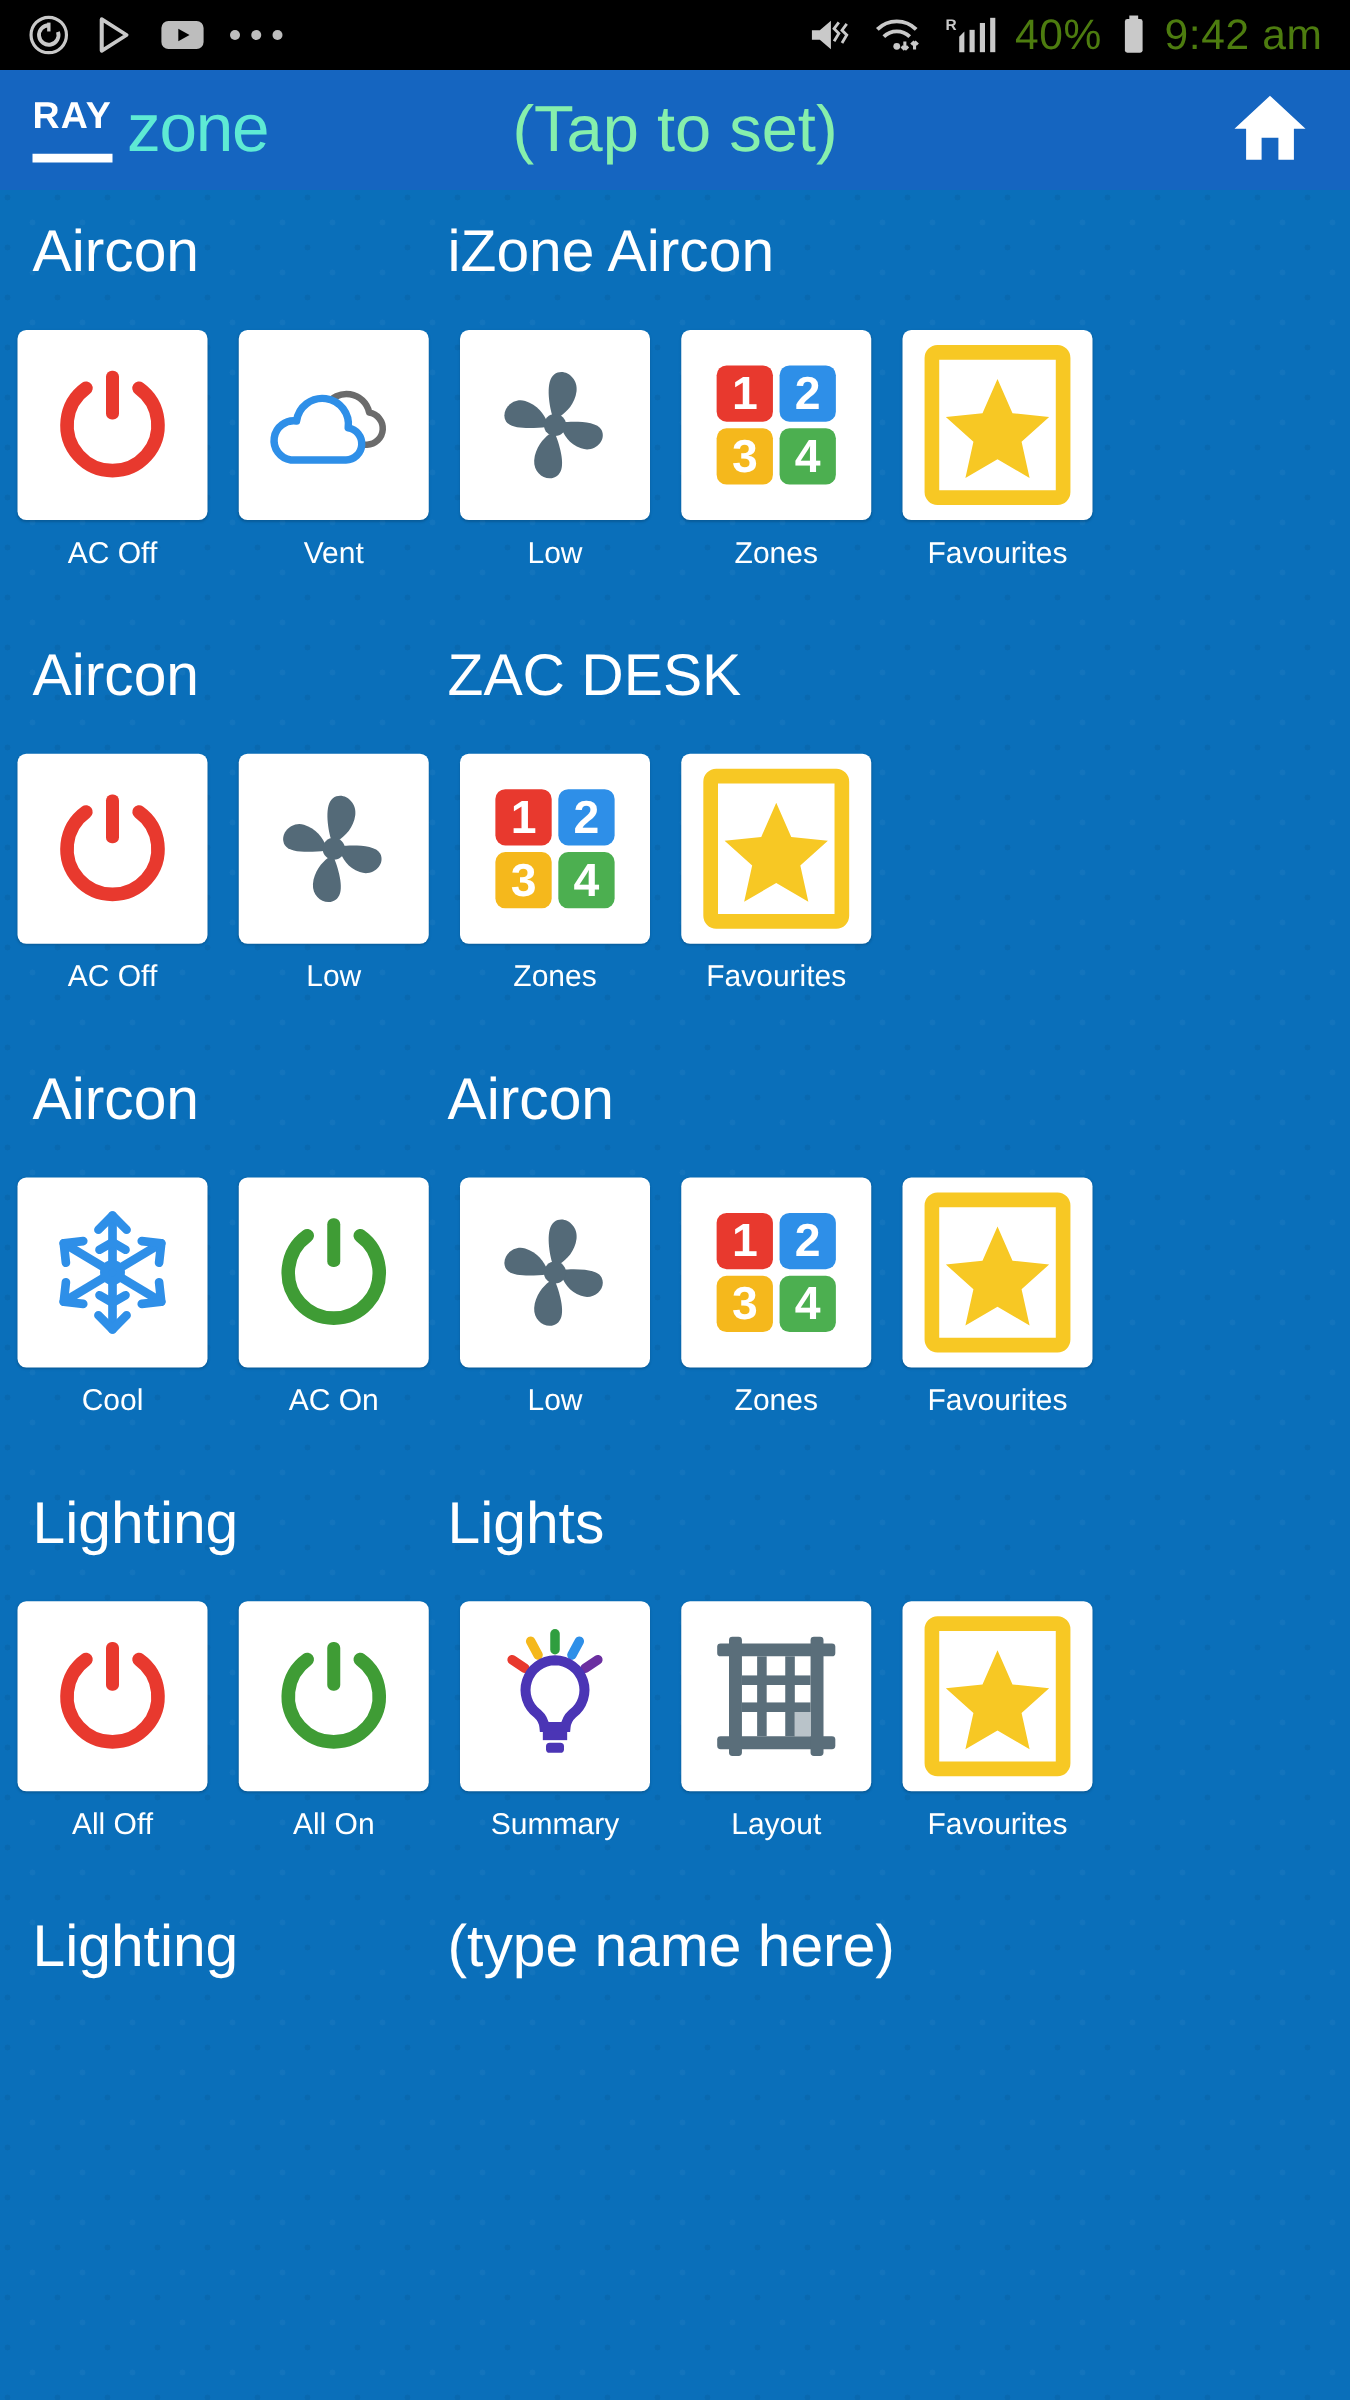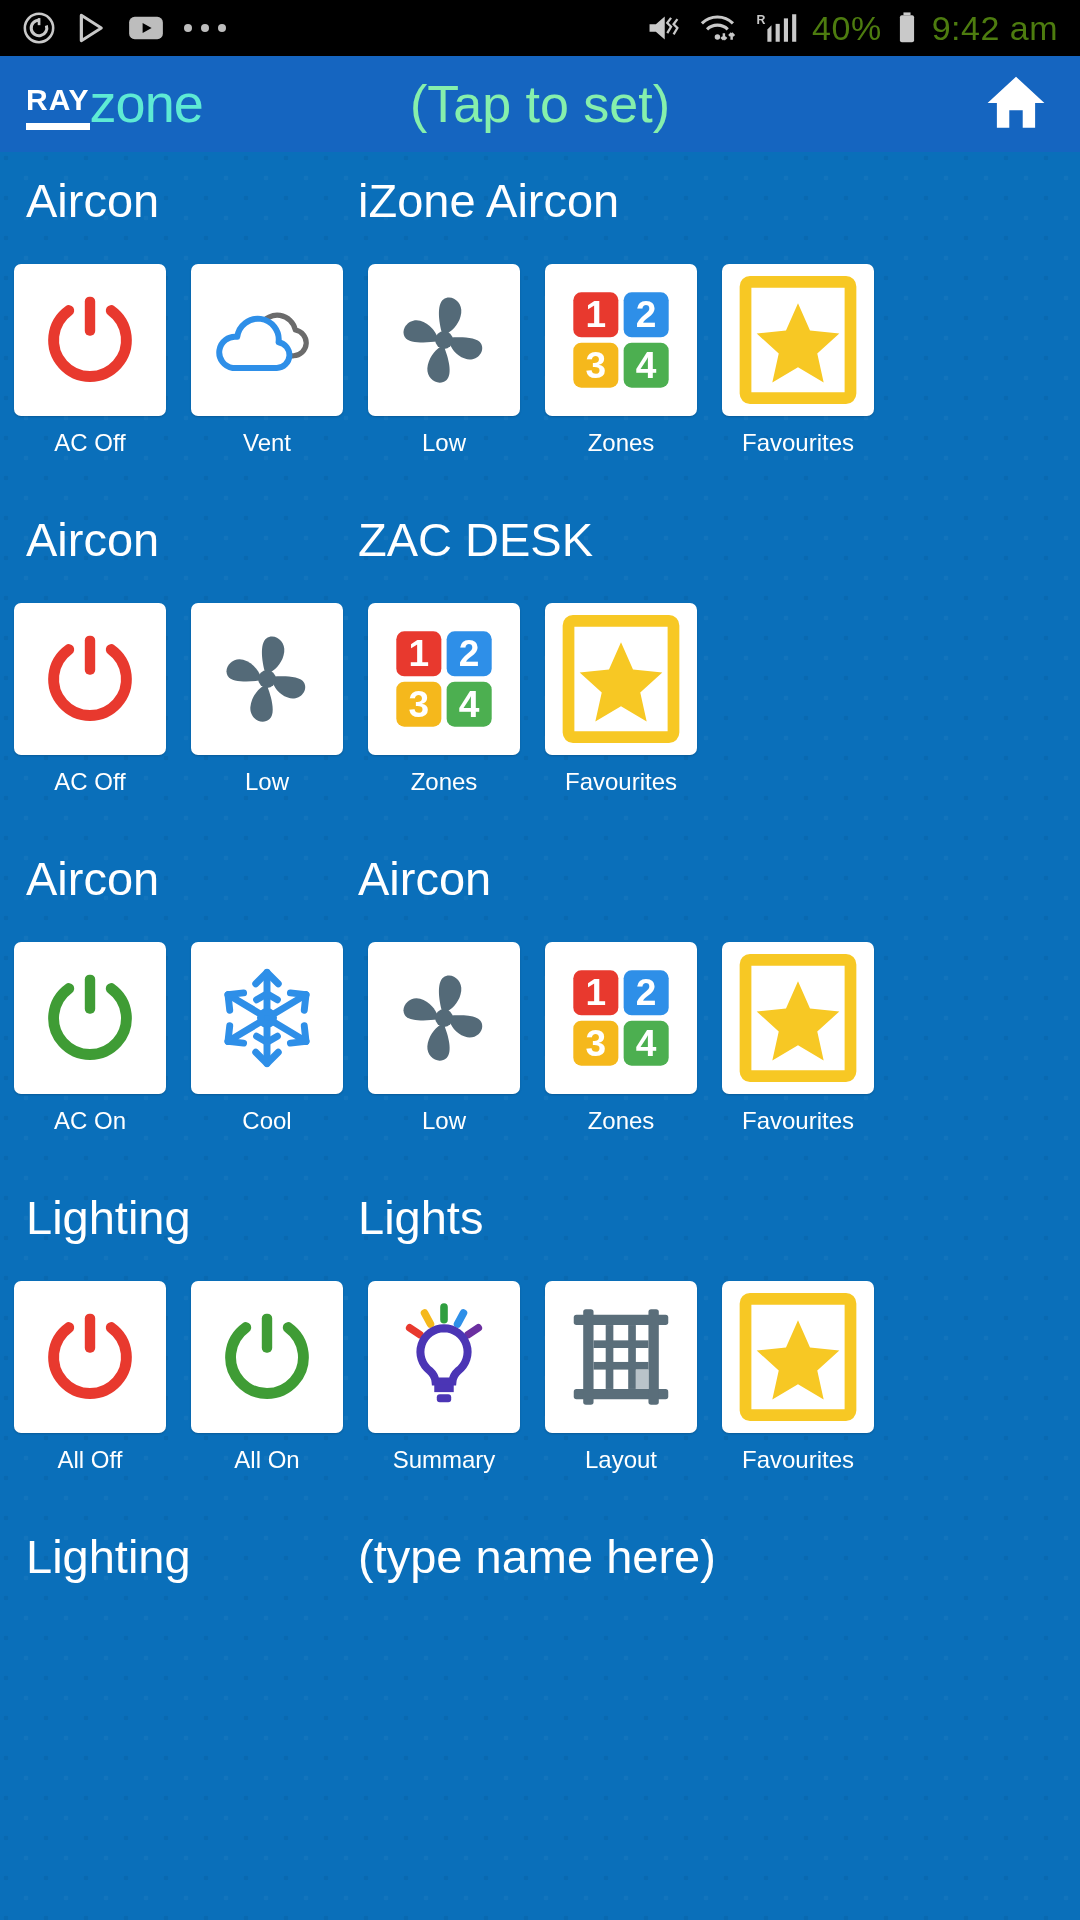--- a/index.html
+++ b/index.html
@@ -38,21 +38,21 @@
 
   
   .appbar {
     height: 96px;
     background: #1565c0;
     display: flex;
     align-items: center;
     padding: 0 26px;
     position: relative;
   }
-  .logo { display: flex; align-items: flex-end; }
+  .logo { display: flex; gap: 12px; }
   .logo-ray {
     color: #ffffff;
     font-size: 30px;
     font-weight: bold;
     letter-spacing: 1px;
     line-height: 1;
     padding-bottom: 8px;
     border-bottom: 7px solid #ffffff;
   }
   .logo-zone {
@@ -356,29 +356,20 @@
           </div>
         </div>
       </div>
       <div class="section-gap"></div>
       <div class="section">
         <div class="section-headers">
           <div class="sec-head-1">Aircon</div>
           <div class="sec-head-2">Aircon</div>
         </div>
         <div class="tiles">
-          <div class="tile-wrap">
-            <div class="tile">
-              <svg width="104" height="104" viewBox="0 0 24 24">
-        <path d="M7.1 5.2 A8.4 8.4 0 1 0 16.9 5.2" fill="none" stroke="#3f9c35" stroke-width="2.5" stroke-linecap="round"></path>
-        <rect x="10.8" y="2" width="2.4" height="9" rx="1.1" fill="#3f9c35"></rect>
-      </svg>
-            </div>
-            <div class="tile-label">AC On</div>
-          </div>
           <div class="tile-wrap">
             <div class="tile">
               <svg width="104" height="104" viewBox="0 0 24 24" stroke="#2e8fe8" stroke-width="1.6" stroke-linecap="round" fill="none">
         <path d="M12 1.5 V22.5"></path>
                 <path d="M3 6.6 L21 17.4"></path>
                 <path d="M21 6.6 L3 17.4"></path>
         <path d="M12 1.5 l-2.6 2.6 M12 1.5 l2.6 2.6"></path>
         <path d="M12 22.5 l-2.6 -2.6 M12 22.5 l2.6 -2.6"></path>
         <path d="M3 6.6 l0.4 3.6 M3 6.6 l3.6 -0.4"></path>
         <path d="M21 17.4 l-0.4 -3.6 M21 17.4 l-3.6 0.4"></path>
@@ -386,20 +377,29 @@
         <path d="M3 17.4 l3.6 0.4 M3 17.4 l0.4 -3.6"></path>
         <path d="M12 6.4 l-2.4 1.4 M12 6.4 l2.4 1.4"></path>
         <path d="M12 17.6 l-2.4 -1.4 M12 17.6 l2.4 -1.4"></path>
         <circle cx="12" cy="12" r="1.5"></circle>
       </svg>
             </div>
             <div class="tile-label">Cool</div>
           </div>
           <div class="tile-wrap">
             <div class="tile">
+              <svg width="104" height="104" viewBox="0 0 24 24">
+        <path d="M7.1 5.2 A8.4 8.4 0 1 0 16.9 5.2" fill="none" stroke="#3f9c35" stroke-width="2.5" stroke-linecap="round"></path>
+        <rect x="10.8" y="2" width="2.4" height="9" rx="1.1" fill="#3f9c35"></rect>
+      </svg>
+            </div>
+            <div class="tile-label">AC On</div>
+          </div>
+          <div class="tile-wrap">
+            <div class="tile">
               <svg width="104" height="104" viewBox="0 0 24 24" fill="#546a78">
         <path d="M11.1 10.3 C10.1 8.4 8.6 4.4 9.9 2.9 C11.4 1.2 14.4 2.5 14.6 5.1
                  C14.8 7.4 13.6 9.3 12.6 10.2 Z" transform="rotate(12 12 12)"></path>
         <path d="M13.2 11.2 C15.3 10.6 19.4 9.6 20.6 11.1 C22 12.9 20.1 15.6 17.6 15.2
                  C15.3 14.9 13.8 13.3 13.2 12.1 Z" transform="rotate(12 12 12)"></path>
         <path d="M12.5 13.8 C13.7 15.6 15.7 19.3 14.5 20.9 C13.1 22.8 10 21.8 9.6 19.2
                  C9.3 16.9 10.4 14.9 11.3 13.9 Z" transform="rotate(12 12 12)"></path>
         <path d="M10.5 12.7 C8.4 13.4 4.3 14.6 3 13.2 C1.5 11.5 3.2 8.6 5.7 8.8
                  C8 9 9.7 10.5 10.4 11.7 Z" transform="rotate(12 12 12)"></path>
         <circle cx="12" cy="12" r="2.05"></circle>

